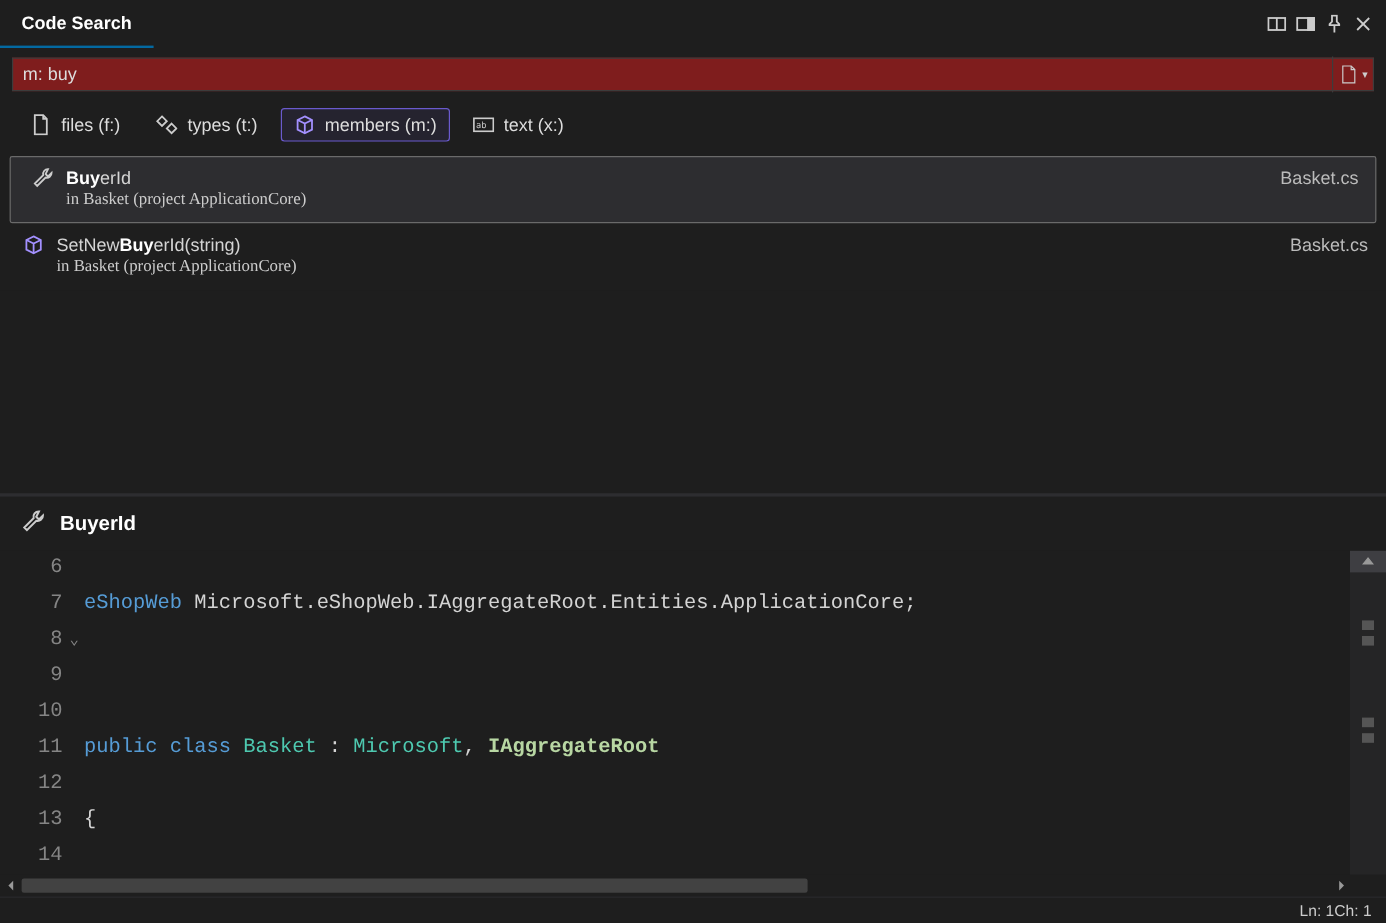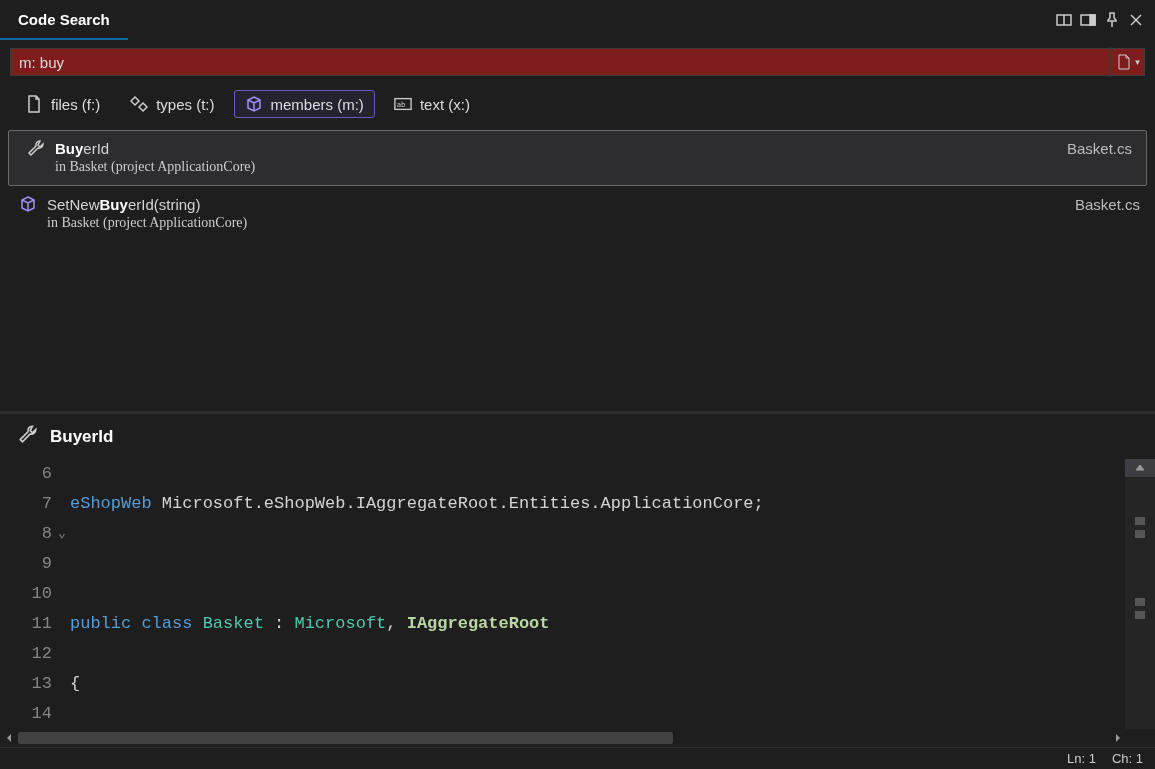--- a/index.html
+++ b/index.html
@@ -235,21 +235,20 @@
   background: #424242;
   border-radius: 2px;
   cursor: pointer;
 }
 .statusbar {
   height: 22px;
   background: #1e1e1e;
   display: flex;
   justify-content: flex-end;
   align-items: center;
-  gap: 16px;
   padding: 0 12px;
   font-size: 13px;
   color: #ccc;
   border-top: 1px solid #2d2d30;
 }
 </style>
 </head>
 <body>
 
 <div class="titlebar">

